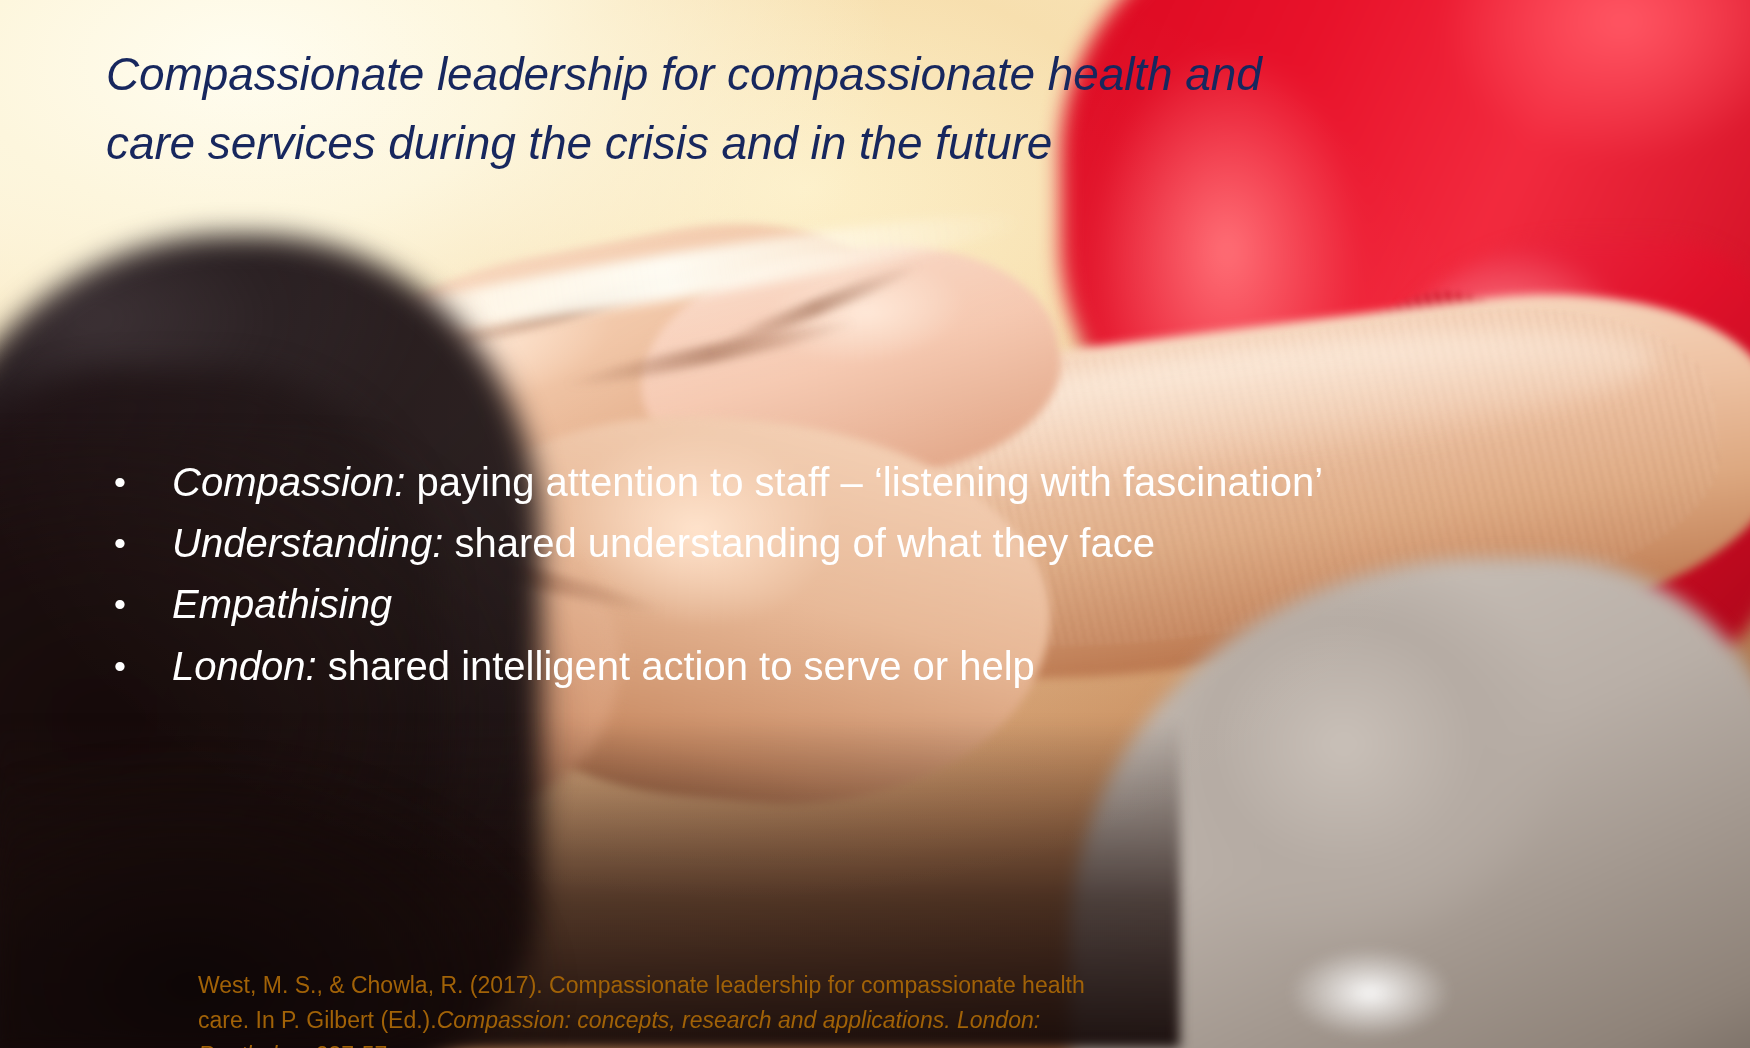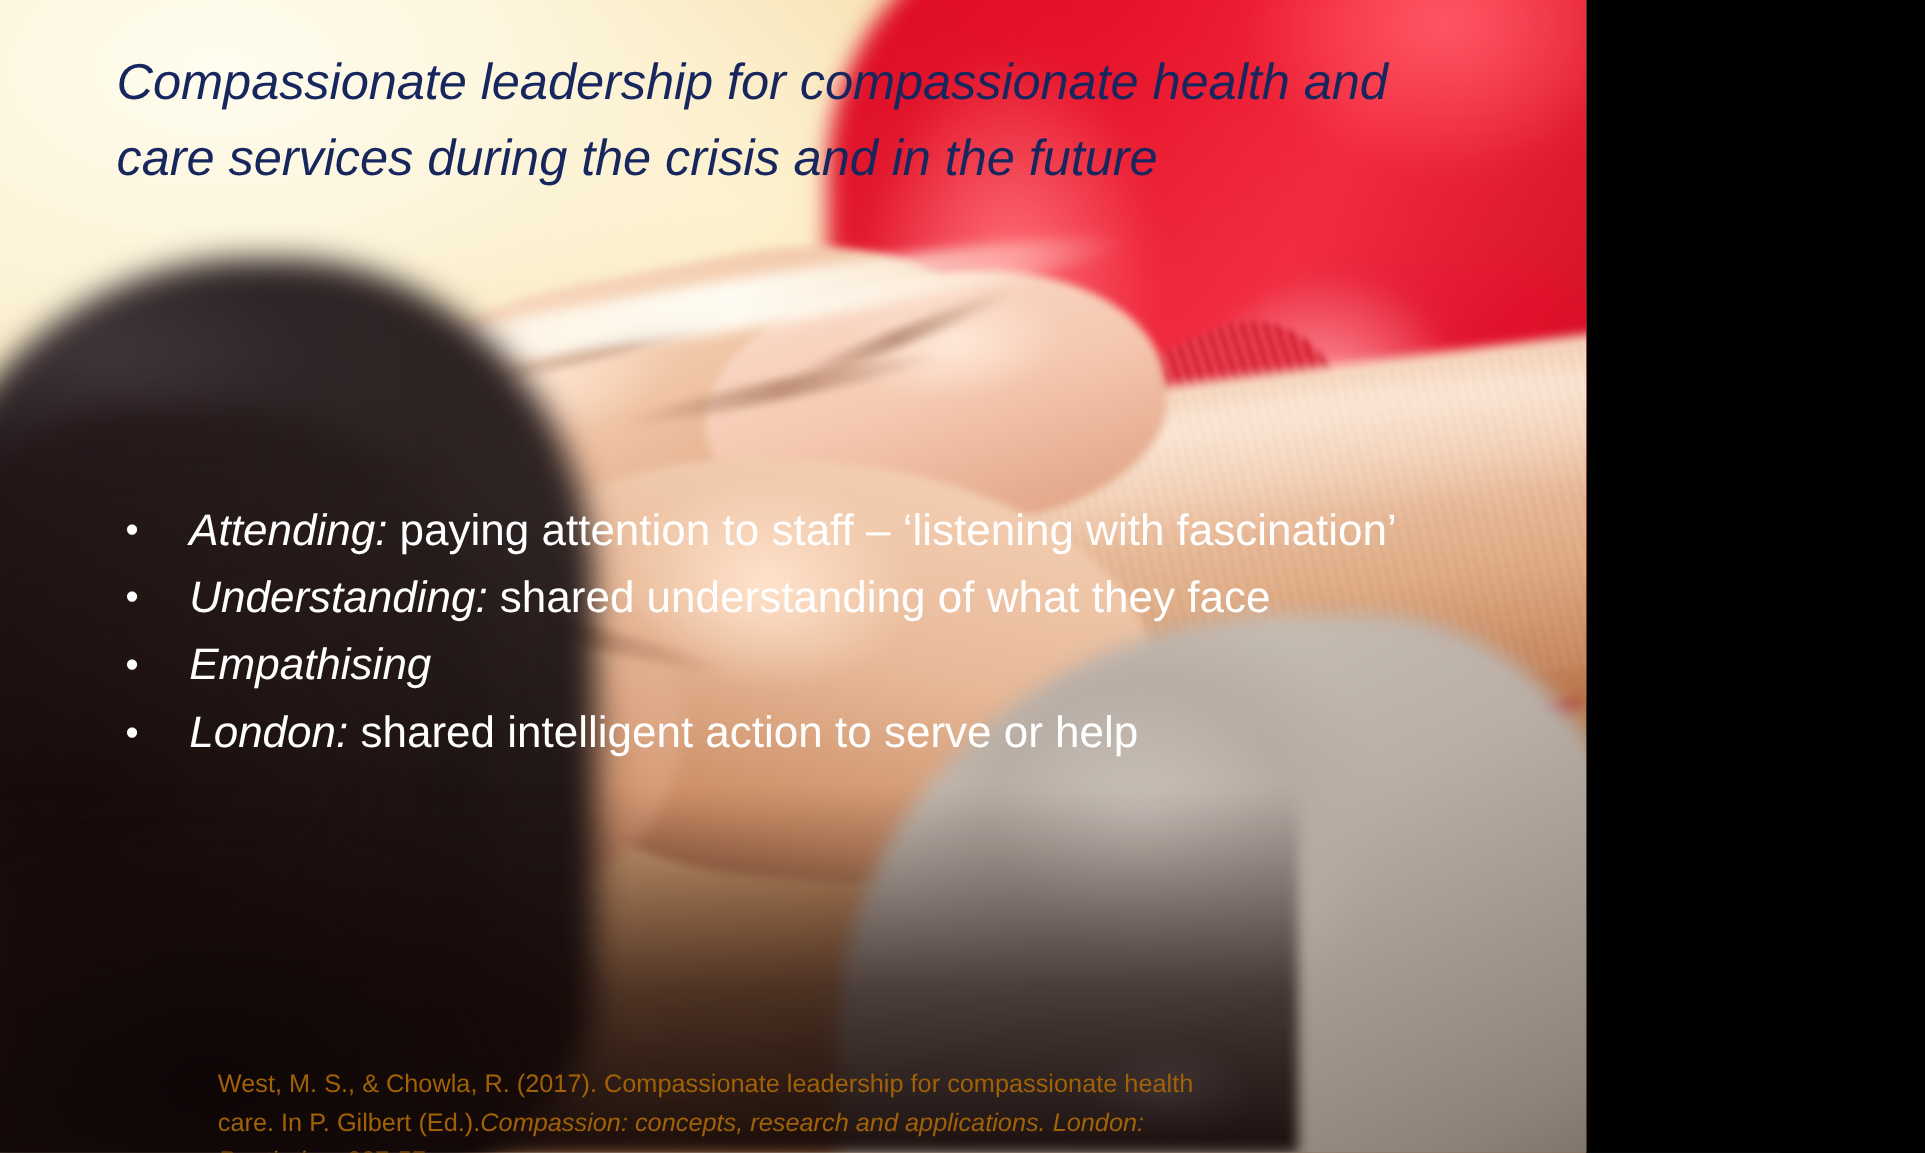--- a/index.html
+++ b/index.html
@@ -2,21 +2,21 @@
 <html><head>
 <meta charset="utf-8">
 <style>
   html, body {
     margin: 0;
     padding: 0;
     background: #000;
   }
   #slide {
     position: relative;
-    width: 1442px;
+    width: 1750px;
     height: 1048px;
     overflow: hidden;
     font-family: "Liberation Sans", sans-serif;
     background: #f7e7cf;
   }
 
   
   .bg-layer { position: absolute; inset: 0; }
 
   
@@ -306,21 +306,21 @@
   <div class="bottom-dark"></div>
   <div class="bottom-dark2"></div>
   <div class="veil"></div>
 
   <div class="title">Compassionate leadership for compassionate health and care services during the crisis and in the future</div>
 
   <div class="bullets">
 
     <div class="bullet-row">
       <span class="bullet-dot">•</span>
-      <span class="bullet-text"><span class="lead">Attending:</span><span> paying attention to staff – ‘listening with fascination’</span></span>
+      <span class="bullet-text"><span class="lead">Compassion:</span><span> paying attention to staff – ‘listening with fascination’</span></span>
     </div>
 
     <div class="bullet-row">
       <span class="bullet-dot">•</span>
       <span class="bullet-text"><span class="lead">Understanding:</span><span> shared understanding of what they face</span></span>
     </div>
 
     <div class="bullet-row">
       <span class="bullet-dot">•</span>
       <span class="bullet-text"><span class="lead">Empathising</span><span></span></span>

